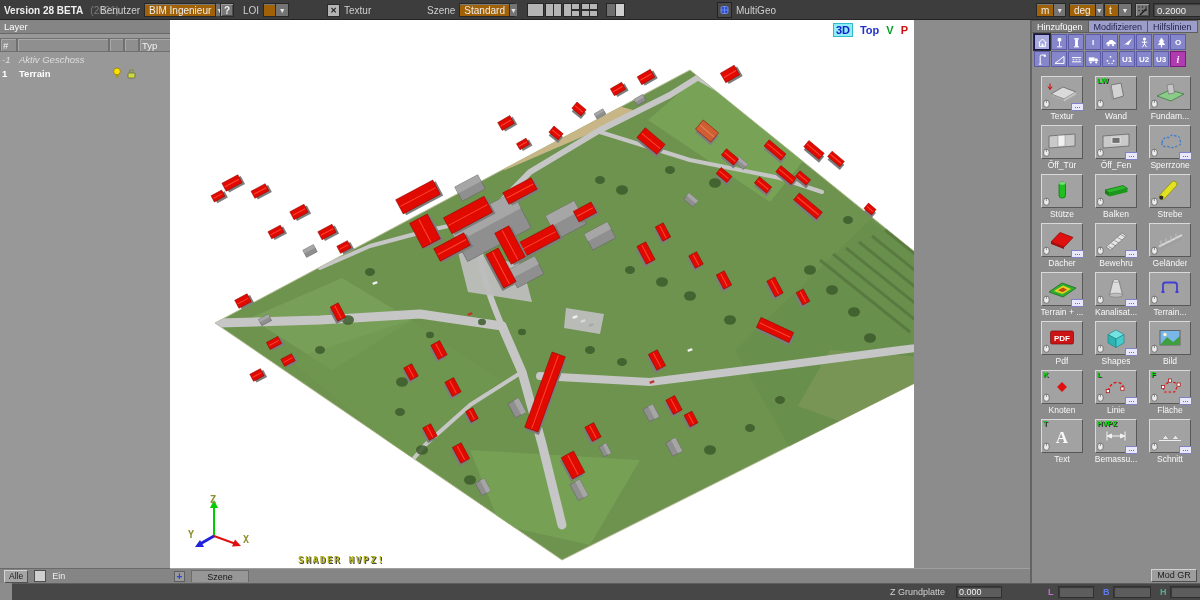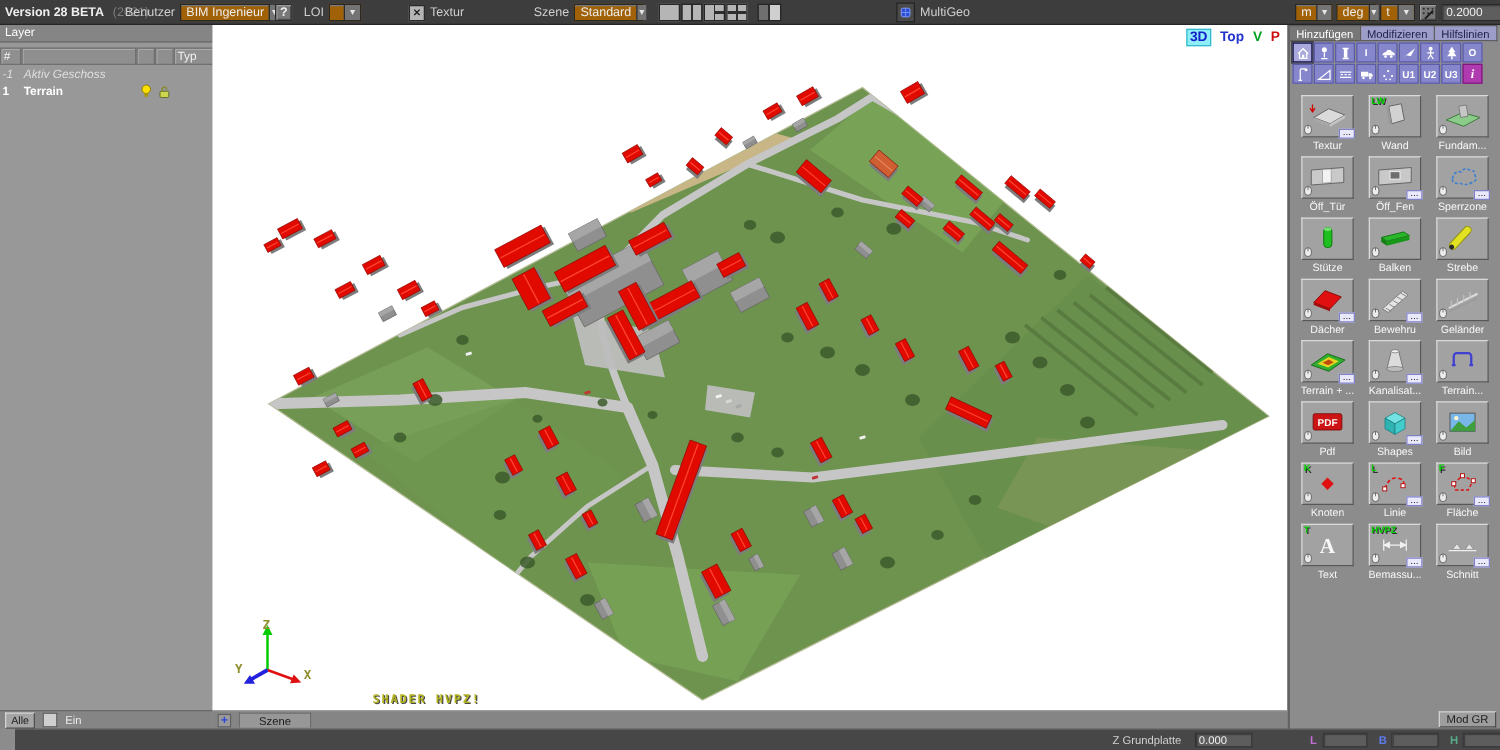--- a/index.html
+++ b/index.html
@@ -45,21 +45,21 @@
   #lp-head{margin-top:4px}
   #lp-head > div{height:14px;line-height:14px;background:#8f8f8f;border:1px solid #707070;
                  box-shadow:inset 1px 1px 0 #a9a9a9;box-sizing:border-box;color:#f2f2f2;padding-left:2px}
   .lp-row{color:#e8e8e8}
   .lp-row > div{padding-left:2px;overflow:hidden;white-space:nowrap}
   .row-inactive{font-style:italic;color:#dedede}
   .row-active{font-weight:bold;color:#ffffff}
   .lp-ico{display:flex;align-items:center;justify-content:center;padding:0!important}
 
   
-  #viewport{position:absolute;left:170px;top:20px;width:860px;height:548px;background:#ffffff;overflow:hidden}
+  #viewport{position:absolute;left:170px;top:20px;width:744px;height:548px;background:#ffffff;overflow:hidden}
   #scene{position:absolute;left:0;top:0}
   #vp-buttons{position:absolute;right:6px;top:3px;display:flex;gap:7px;align-items:center;
               font-weight:bold;font-size:11px}
   #btn-3d{background:#8feef8;border:1px solid #35b9cc;color:#1520c8;padding:0 2px;line-height:12px}
   #btn-top{color:#2433cc}
   #btn-v{color:#00a322}
   #btn-p{color:#cc1111}
   #shader-label{position:absolute;left:128px;bottom:3px;font-family:"DejaVu Sans Mono",monospace;
                 font-size:9.5px;font-weight:bold;letter-spacing:1.5px;color:#b2b21e;text-shadow:1px 1px 0 #4a4a4a}
   #axis-triad{position:absolute;left:18px;bottom:16px}

